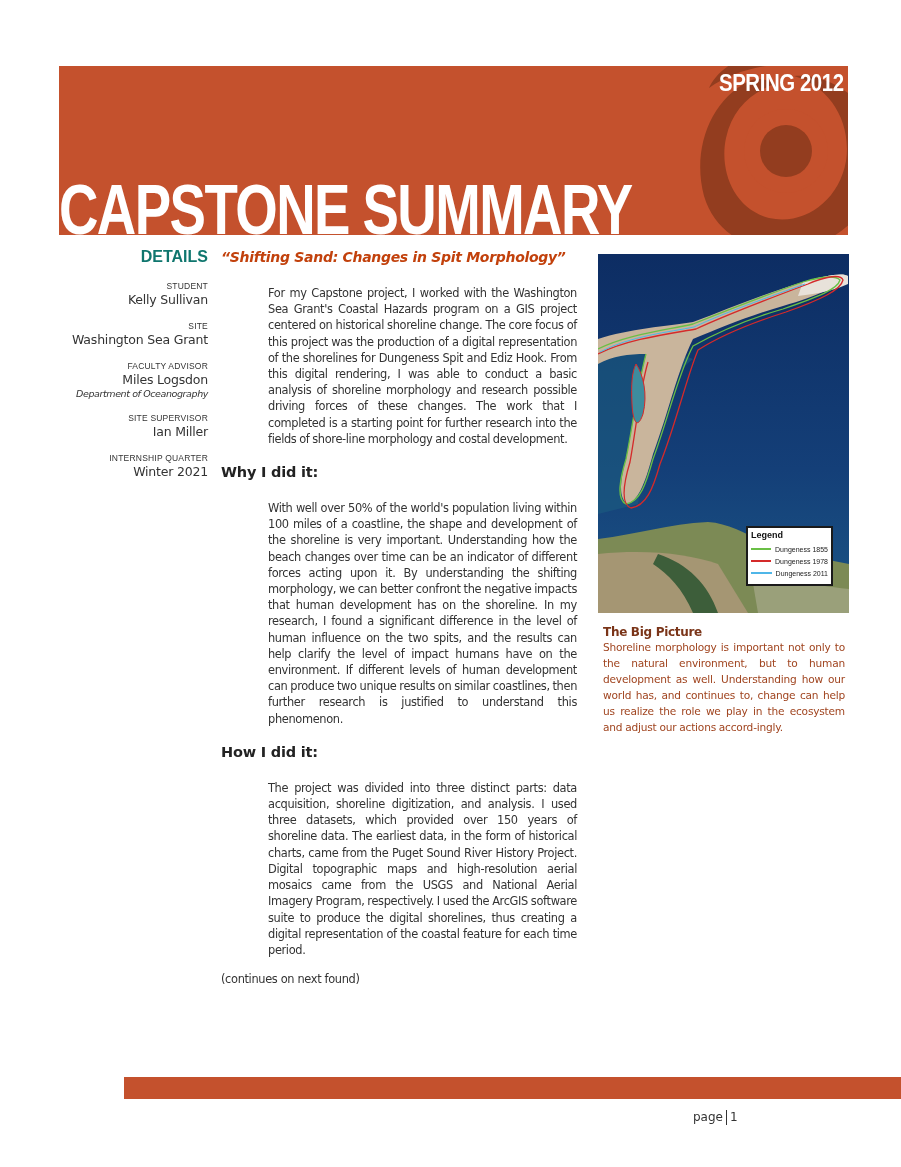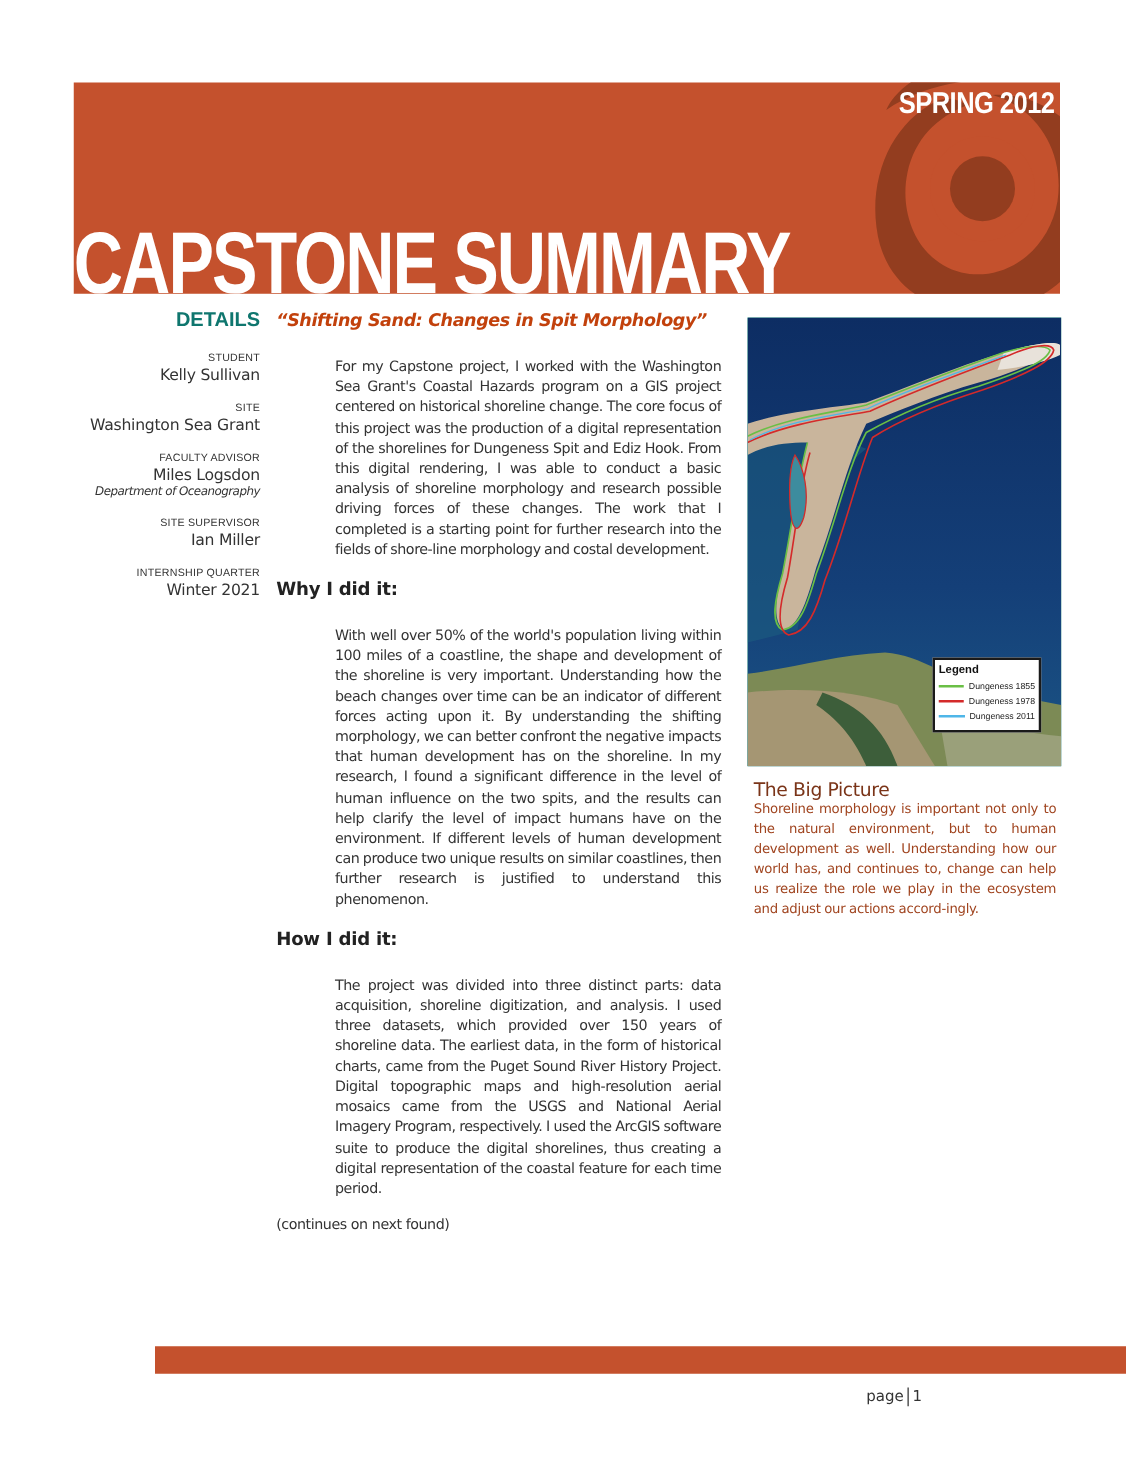--- a/index.html
+++ b/index.html
@@ -56,35 +56,35 @@
   .para {
     font-family: "DejaVu Sans", sans-serif; font-size: 11.4px; line-height: 16.2px;
     color: #333; text-align: justify; letter-spacing: -0.35px; word-spacing: -0.5px; margin-left: 47px;
   }
   .note {
     font-family: "DejaVu Sans", sans-serif; font-size: 11.4px; color: #333; letter-spacing: -0.35px;
   }
 
   .map {
     position: absolute; left: 598px; top: 254px; width: 251px; height: 359px;
-    overflow: hidden; background: #0f766e;
+    overflow: hidden; background: #e5e5e5;
   }
   .map-legend {
     position: absolute; left: 148px; top: 272px; width: 87px; height: 60px;
     background: #ffffff; border: 2px solid #1a1a1a; padding: 2px 3px;
     font-family: "Liberation Sans", sans-serif;
   }
   .legend-title { font-size: 9px; font-weight: bold; color: #111; margin-bottom: 3px; }
   .legend-row { display: flex; align-items: center; height: 12px; }
   .legend-swatch { width: 22px; height: 2px; margin-right: 4px; }
   .legend-label { font-size: 7px; color: #222; white-space: nowrap; }
 
   .sidebar-caption { position: absolute; left: 603px; top: 625px; width: 242px; }
   .caption-title {
-    font-family: "DejaVu Sans", sans-serif; font-weight: normal; font-size: 15px;
+    font-family: "DejaVu Sans", sans-serif; font-weight: bold; font-size: 12px;
     color: #7a3418; line-height: 14px; letter-spacing: -0.3px;
   }
   .caption-text {
     font-family: "DejaVu Sans", sans-serif; font-size: 10.6px; line-height: 16px;
     color: #a0441f; text-align: justify; letter-spacing: -0.2px; word-spacing: -0.3px;
   }
 
   .footer-bar { position: absolute; left: 124px; top: 1077px; width: 777px; height: 22px; background: #c4512d; }
   .page-number {
     position: absolute; left: 693px; top: 1110px;

